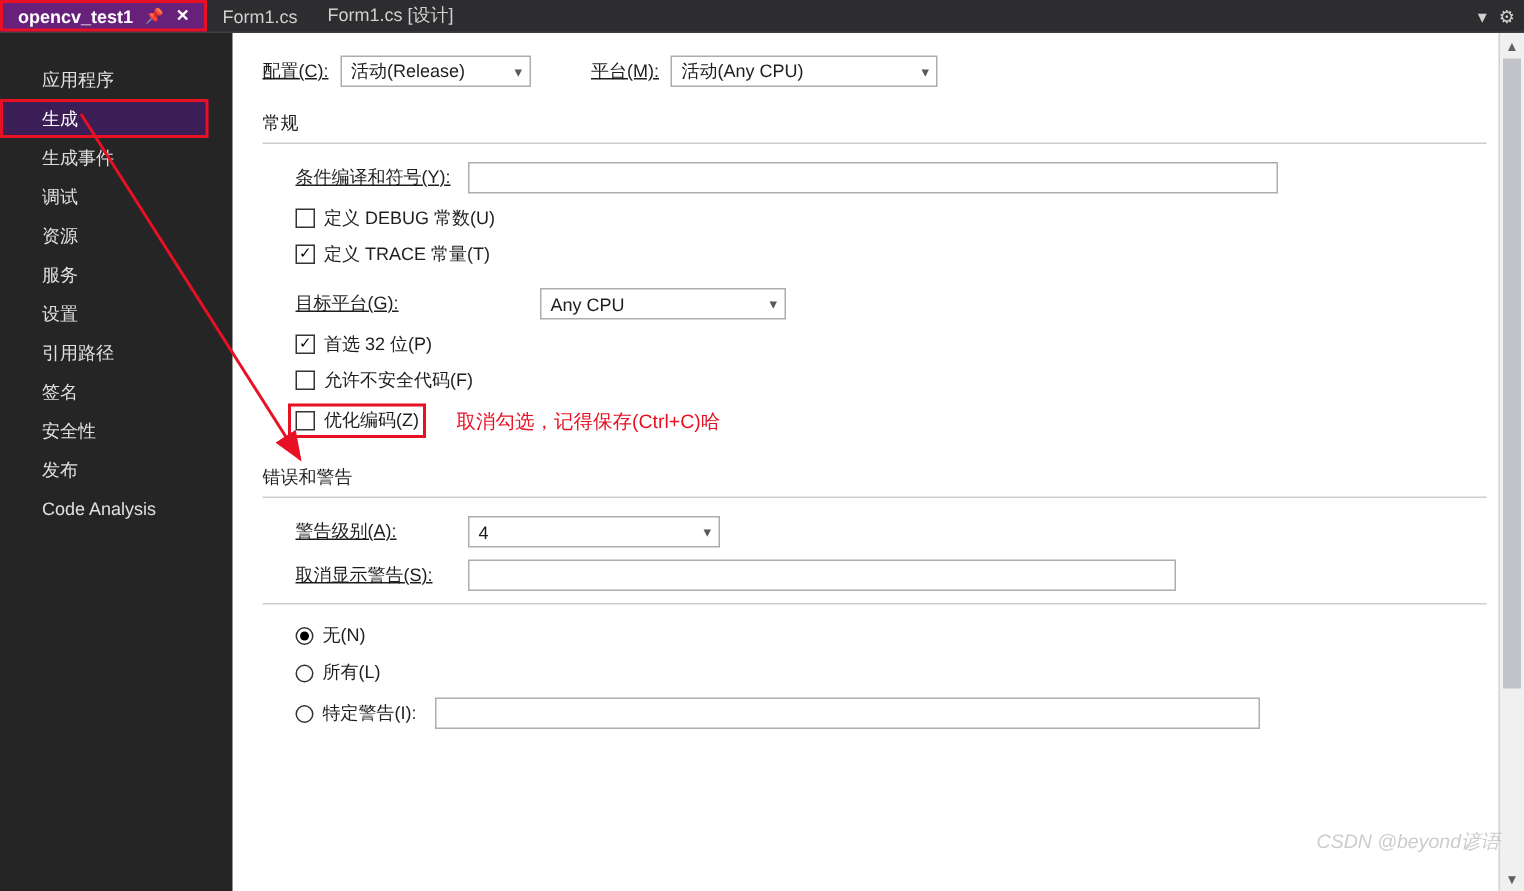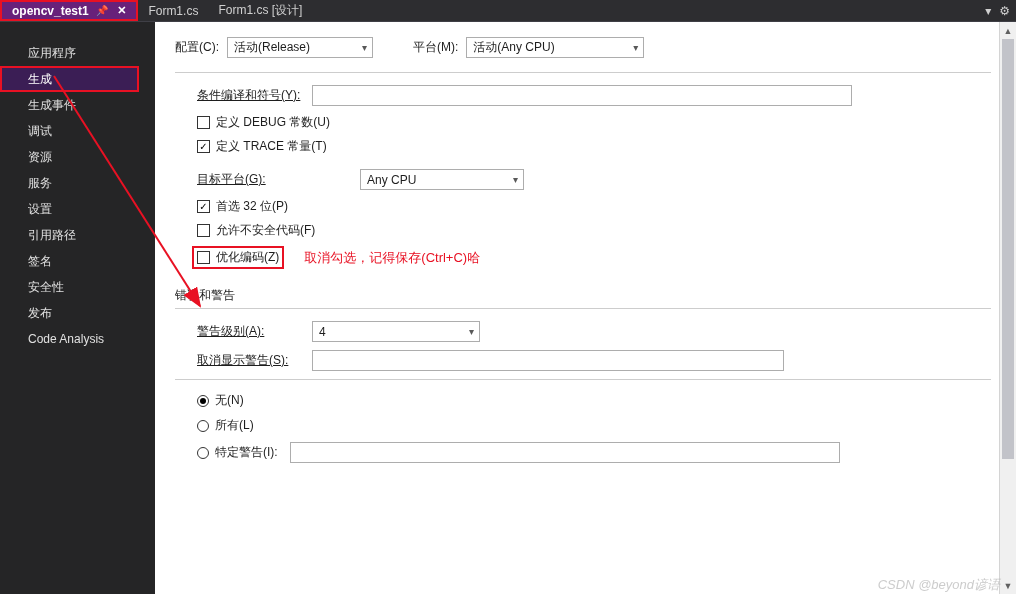--- a/index.html
+++ b/index.html
@@ -77,39 +77,39 @@
       padding: 15px 25px 15px 20px;
       position: relative;
       overflow-y: auto;
     }
     .top-row {
       display: flex;
       align-items: center;
       gap: 8px;
       margin-bottom: 14px;
     }
-    .top-row label { font-size: 12px; }
+    .top-row label { font-size: 12px; text-decoration: underline; }
     .select-box {
       border: 1px solid #adadad;
       background: #fff;
       padding: 2px 20px 2px 6px;
       font-size: 12px;
       position: relative;
       display: inline-flex;
       align-items: center;
       height: 21px;
     }
     .select-box::after {
       content: "▾";
       position: absolute;
       right: 5px;
       color: #595959;
       font-size: 10px;
     }
-    .select-config { width: 146px; }
+    .select-config { width: 127px; }
     .select-platform { width: 178px; }
     .section-title {
       font-size: 12px;
       margin: 16px 0 0 0;
       padding-bottom: 2px;
     }
     .section-divider {
       border: none;
       border-top: 1px solid #cdcdcd;
       margin: 2px 0 12px 0;
@@ -215,21 +215,21 @@
       position: absolute;
       top: 17px;
       left: 2px;
       right: 2px;
       height: 420px;
       background: #c2c3c9;
     }
     .watermark {
       position: absolute;
       right: 16px;
-      bottom: 0;
+      bottom: 24px;
       color: rgba(170,170,170,0.6);
       font-size: 13px;
       font-style: italic;
       pointer-events: none;
     }
     svg.arrow-svg {
       position: absolute;
       left: 40px;
       top: 68px;
       pointer-events: none;
@@ -279,20 +279,21 @@
       <div class="select-box select-config">
         <span>活动(Release)</span>
       </div>
       <div style="width:24px"></div>
       <label>平台(M):</label>
       <div class="select-box select-platform">
         <span>活动(Any CPU)</span>
       </div>
     </div>
 
+    <div class="section-title">常规</div>
     <hr class="section-divider">
 
     <div class="field-row">
       <span class="lbl">条件编译和符号(Y):</span>
       <input class="text-input wide" value="" style="">
     </div>
     <div class="chk-row">
       <span class="chk"></span>
       <span>定义 DEBUG 常数(U)</span>
     </div>

